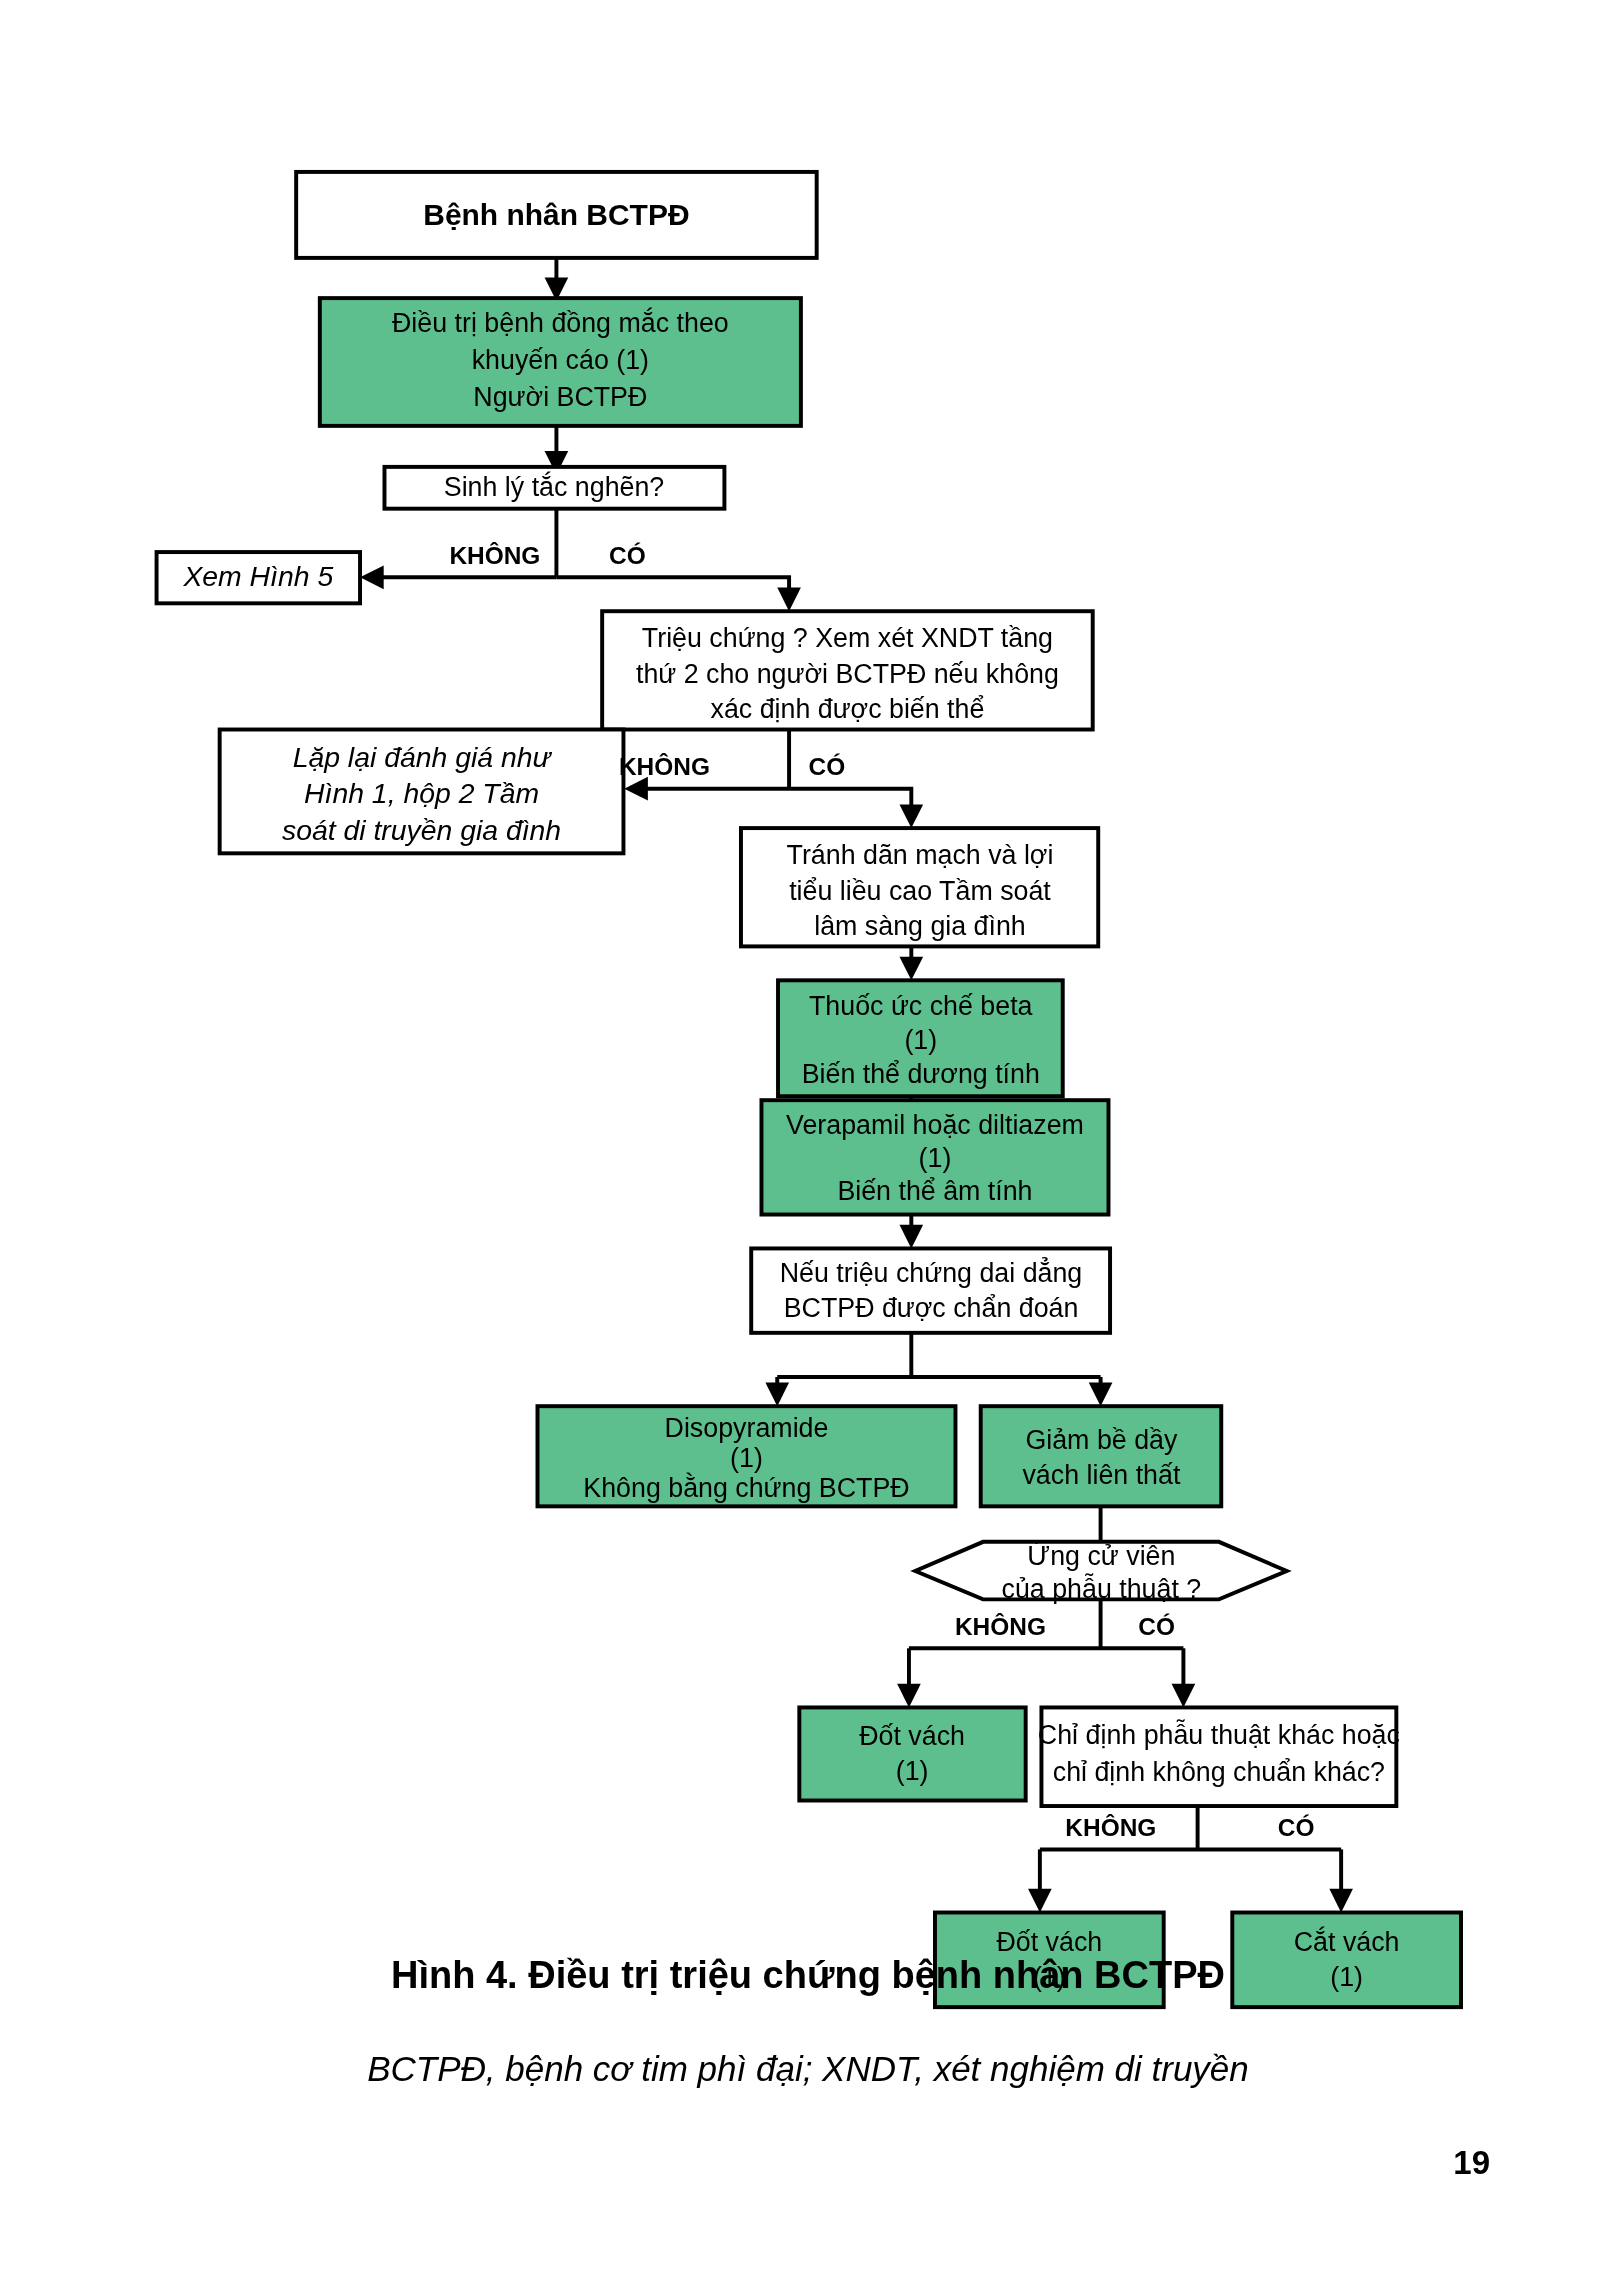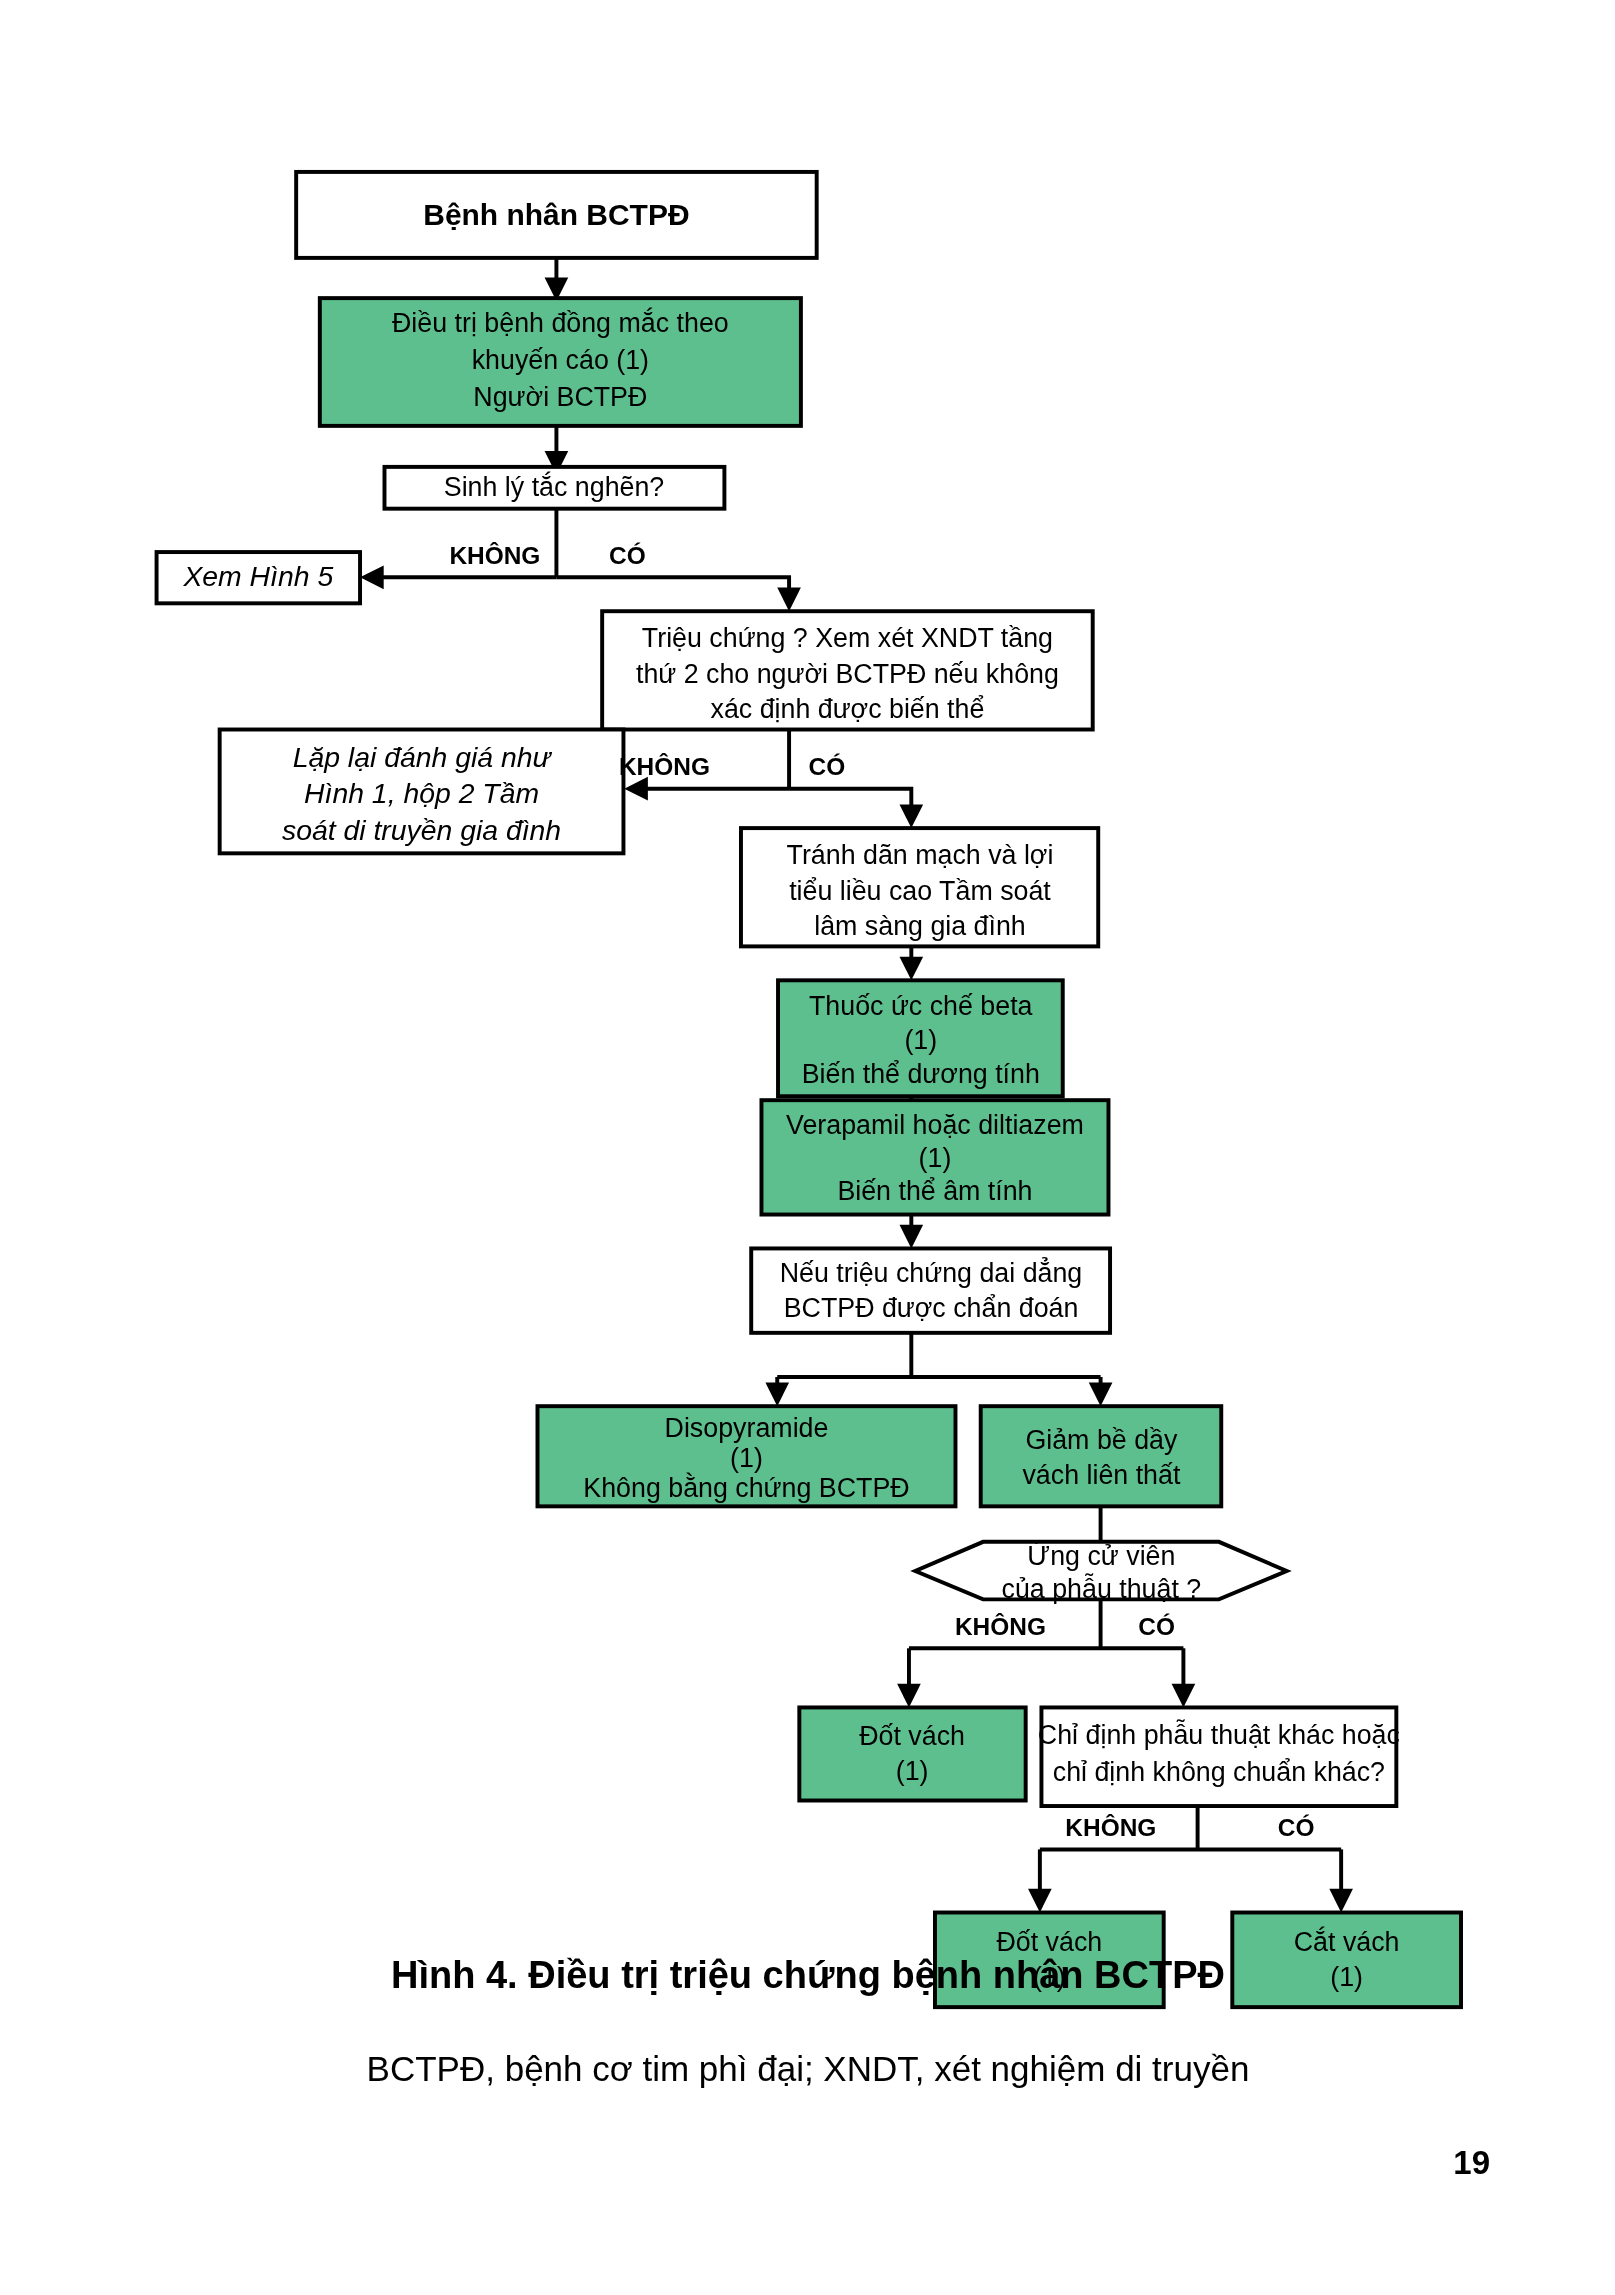--- a/index.html
+++ b/index.html
@@ -82,20 +82,21 @@
   }
   .caption-sub {
     position: absolute;
     width: 1616px;
     text-align: center;
     font-family: "Liberation Sans", sans-serif;
     font-size: 35px;
     color: #000000;
     left: 0;
     top: 2049px;
+    font-style: italic;
   }
   .page-number {
     position: absolute;
     right: 126px;
     top: 2144px;
     font-family: "Liberation Sans", sans-serif;
     font-size: 33px;
     font-weight: bold;
     color: #000000;
   }

